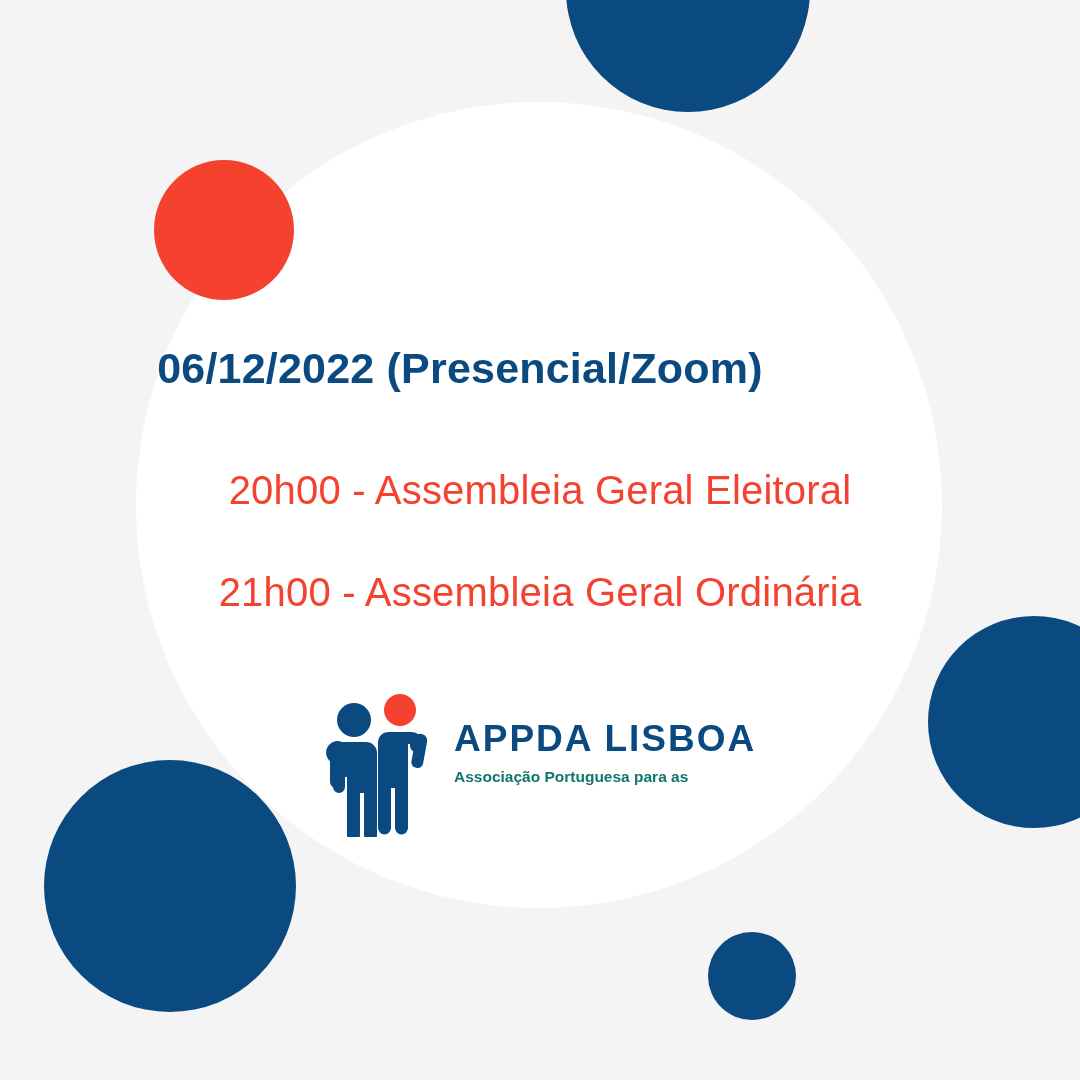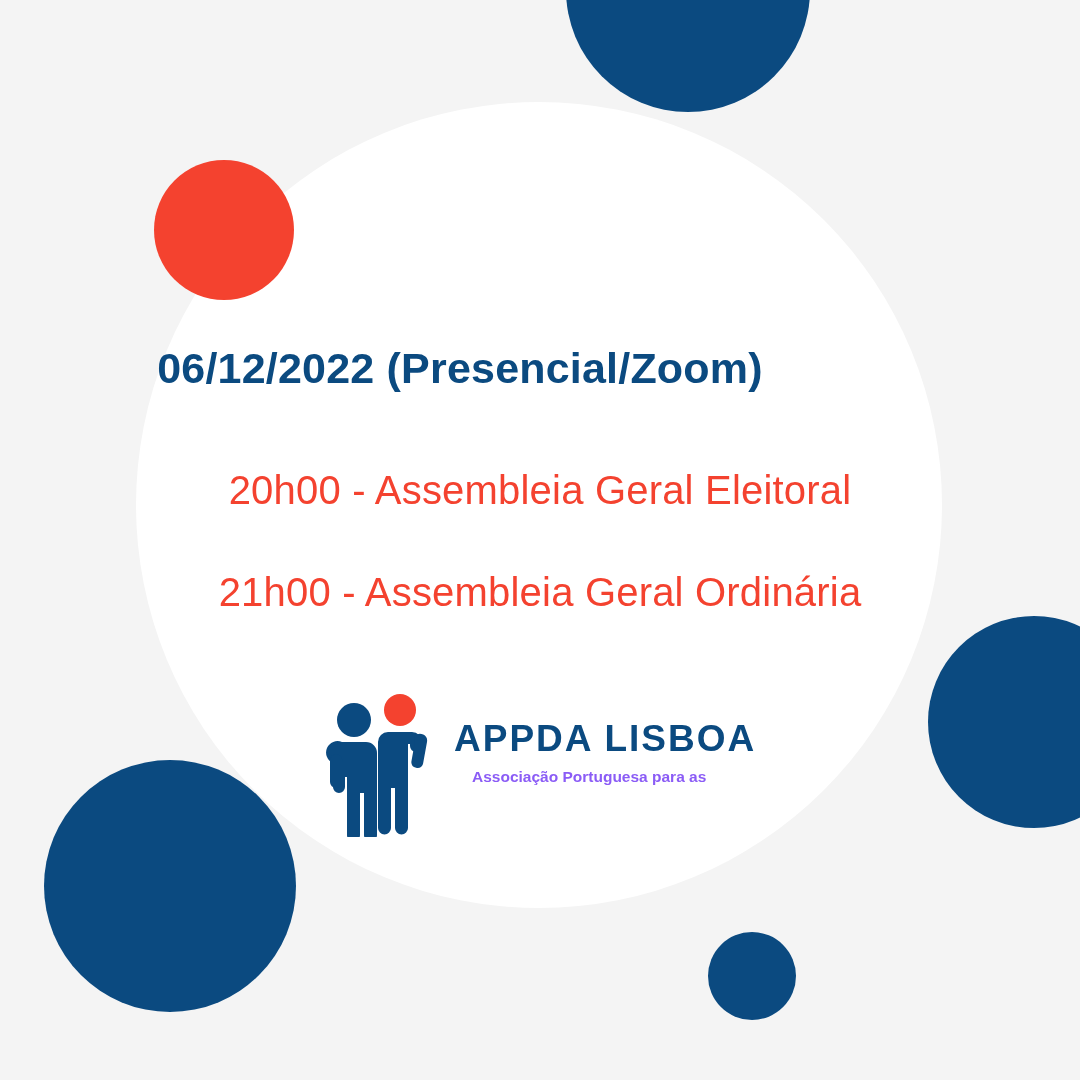--- a/index.html
+++ b/index.html
@@ -123,25 +123,24 @@
   }
   .logo-title {
     color: #0b4a80;
     font-size: 37px;
     font-weight: bold;
     letter-spacing: 2px;
     line-height: 1.05;
   }
   .logo-sub {
     margin-top: 8px;
-    color: #8b5cf6;
+    color: #0f766e;
     font-size: 15.5px;
     font-weight: bold;
     line-height: 1.35;
-    margin-left: 18px;
   }
 </style>
 </head>
 <body>
 
 <div class="poster">
 
   <div class="circle c-top-navy"></div>
   <div class="circle c-white-big"></div>
   <div class="circle c-red-small"></div>

